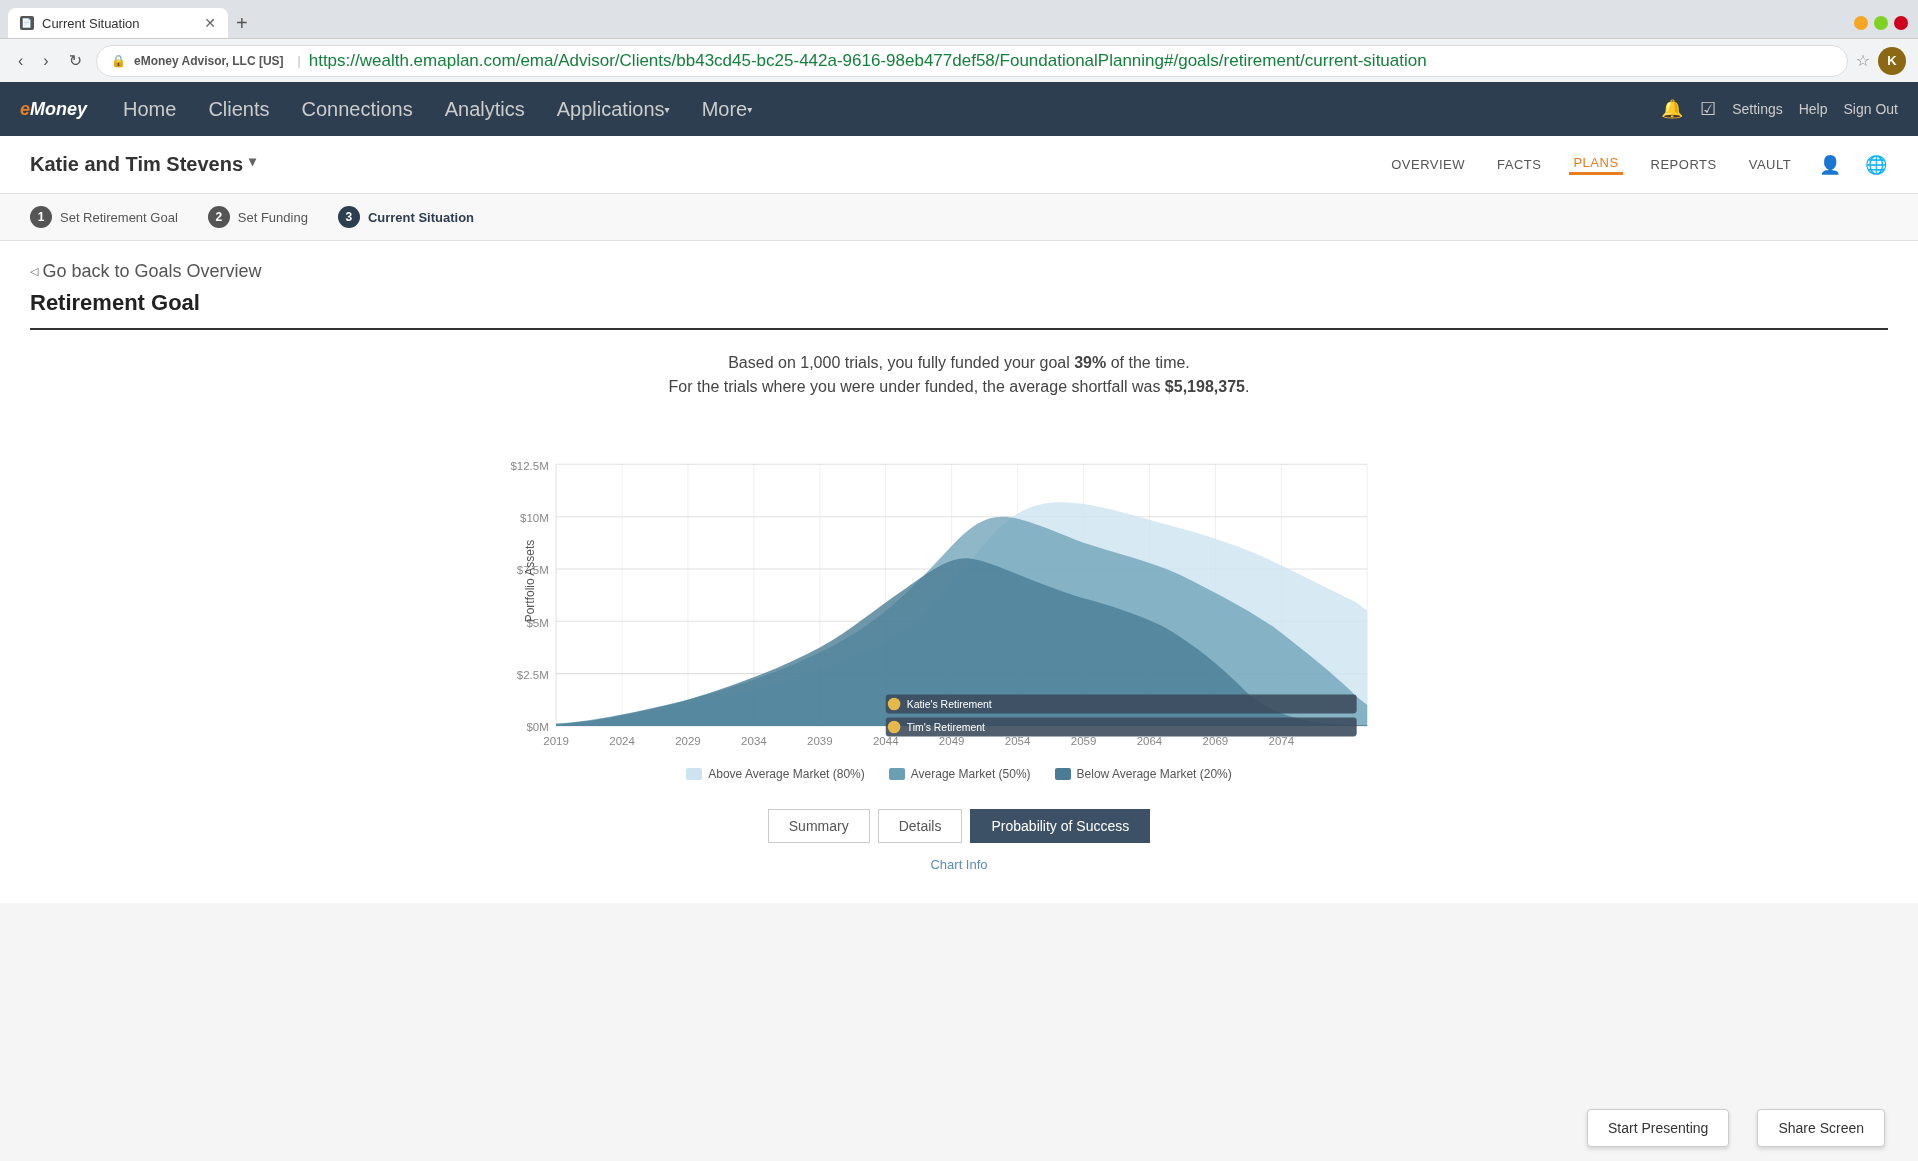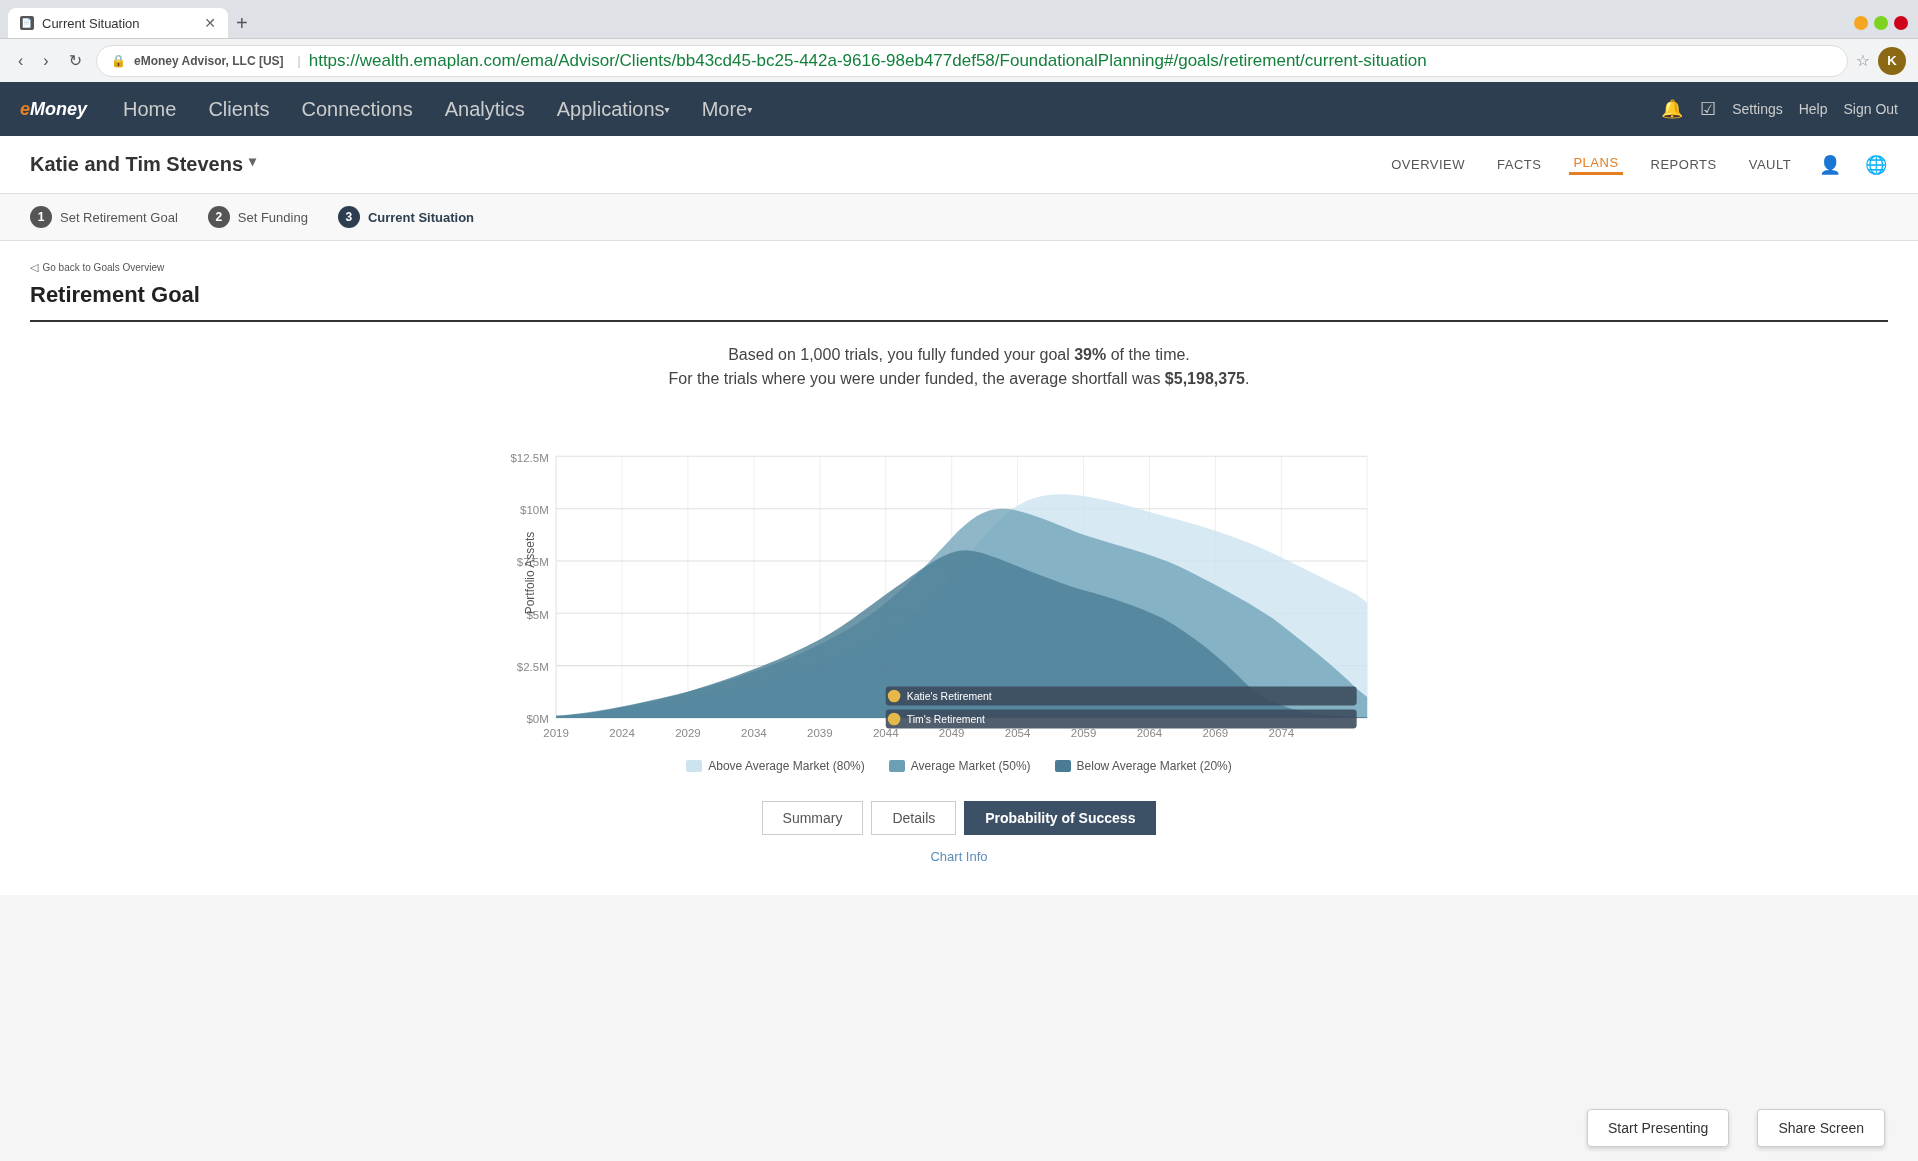--- a/index.html
+++ b/index.html
@@ -50,21 +50,21 @@
     
     .steps-bar { background: #f8f8f8; border-bottom: 1px solid #e0e0e0; padding: 12px 30px; display: flex; align-items: center; gap: 30px; }
     .step { display: flex; align-items: center; gap: 8px; cursor: pointer; }
     .step-num { width: 22px; height: 22px; border-radius: 50%; background: #555; color: #fff; font-size: 12px; font-weight: bold; display: flex; align-items: center; justify-content: center; }
     .step-num.active { background: #2c3e50; }
     .step-label { font-size: 13px; color: #555; }
     .step-label.active { color: #2c3e50; font-weight: bold; }
 
     
     .main-content { background: #fff; padding: 20px 30px 30px; }
-    .back-link { font-size: 10px; color: #555; cursor: pointer; display: flex; align-items: center; gap: 4px; margin-bottom: 8px; }
+    .back-link { font-size: 18px; color: #555; cursor: pointer; display: flex; align-items: center; gap: 4px; margin-bottom: 8px; }
     .back-link::before { content: '◁'; font-size: 11px; }
     .page-title { font-size: 22px; font-weight: bold; color: #222; border-bottom: 2px solid #333; padding-bottom: 12px; margin-bottom: 24px; }
 
     
     .stats-text { text-align: center; margin-bottom: 16px; }
     .stats-line1 { font-size: 16px; color: #444; margin-bottom: 6px; }
     .stats-line1 strong { font-weight: bold; }
     .stats-line2 { font-size: 16px; color: #444; }
     .stats-line2 strong { font-weight: bold; }
     .chart-range { text-align: center; font-size: 13px; color: #666; margin-bottom: 8px; }
@@ -75,21 +75,21 @@
     .chart-svg { width: 100%; }
 
     
     .legend { display: flex; align-items: center; gap: 24px; justify-content: center; margin-top: 16px; flex-wrap: wrap; }
     .legend-item { display: flex; align-items: center; gap: 6px; font-size: 12px; color: #555; }
     .legend-swatch { width: 16px; height: 12px; border-radius: 2px; }
 
     
     .tabs-row { display: flex; justify-content: center; gap: 8px; margin-top: 28px; }
     .tab-btn { padding: 8px 20px; font-size: 14px; border: 1px solid #ccc; background: #fff; color: #555; cursor: pointer; border-radius: 0; }
-    .tab-btn.active { background: #3d5166; color: #fff; border-color: #3d5166; font-weight: bold; }
+    .tab-btn.active { background: #3d5166; color: #fff; border-color: #3d5166; }
 
     .chart-info-link { text-align: center; margin-top: 12px; }
     .chart-info-link a { font-size: 13px; color: #5b8db8; cursor: pointer; text-decoration: none; }
 
     
     .bottom-bar { position: fixed; bottom: 0; right: 13px; display: flex; gap: 28px; padding: 14px 20px; background: transparent; justify-content: center; }
     .bottom-btn { padding: 10px 20px; font-size: 14px; border: 1px solid #ccc; background: #fff; color: #333; cursor: pointer; border-radius: 4px; box-shadow: 0 2px 4px rgba(0,0,0,0.15); }
   </style>
 </head>
 <body>

